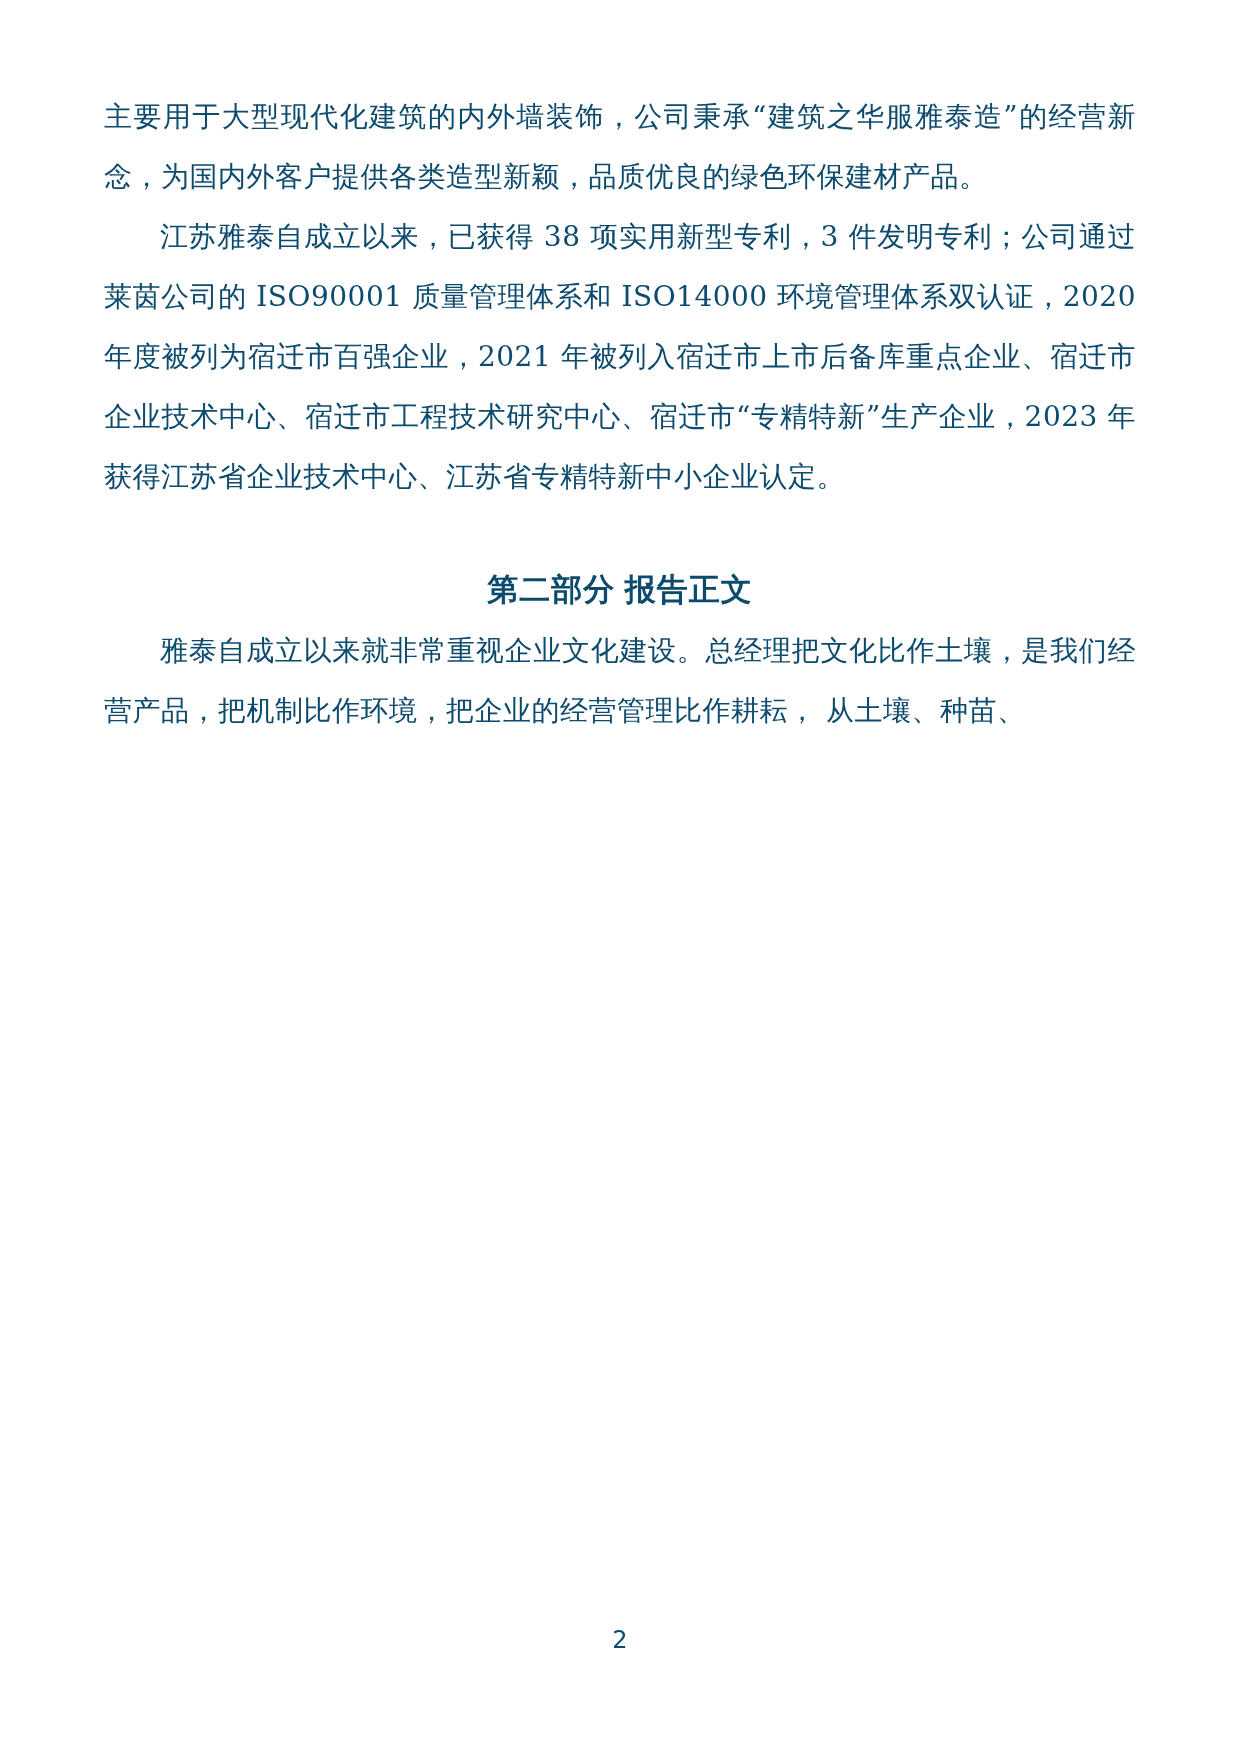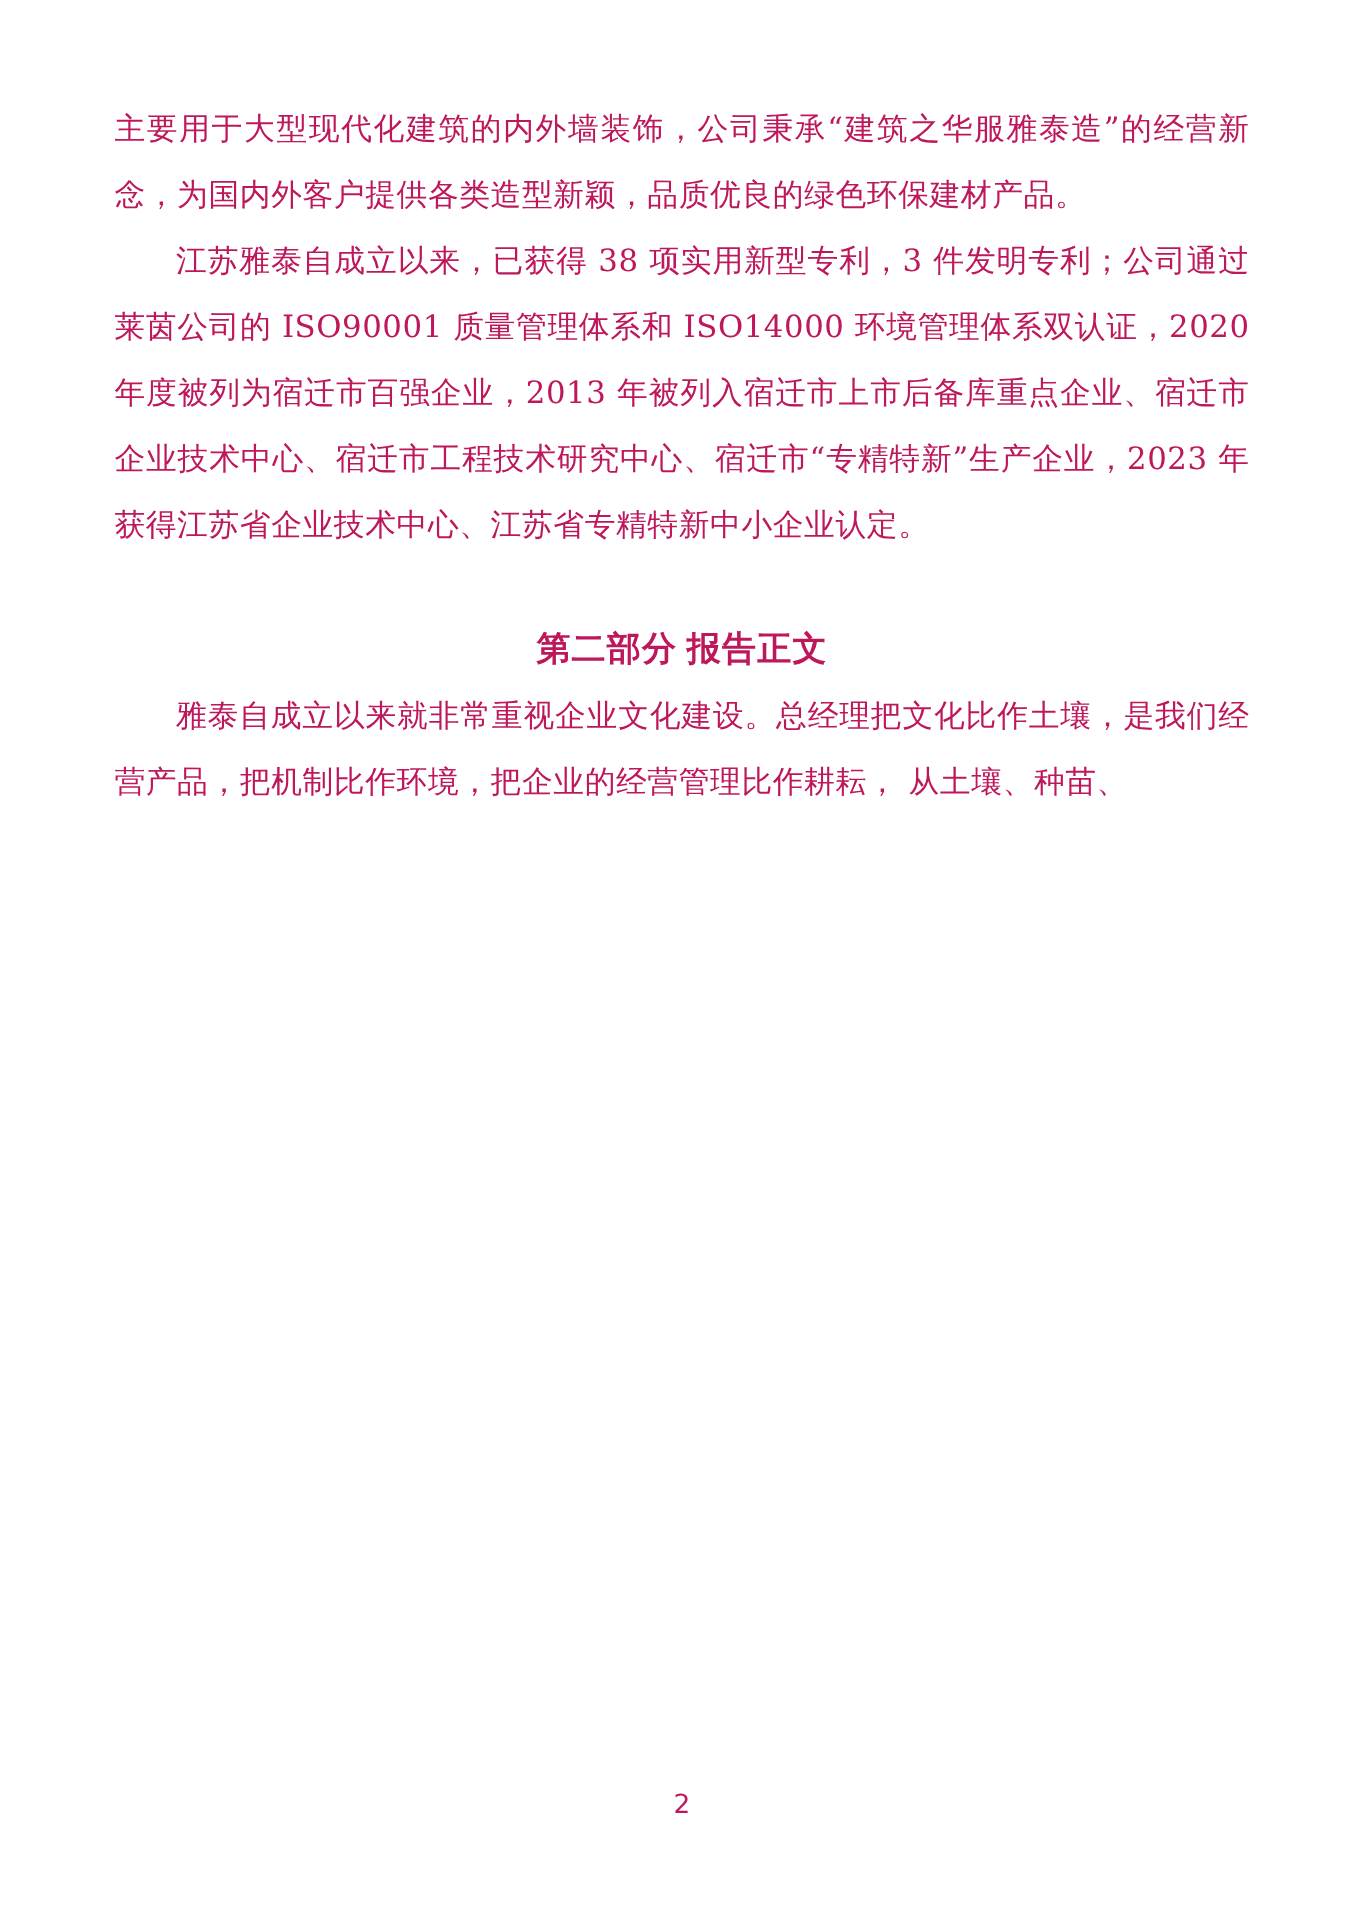--- a/index.html
+++ b/index.html
@@ -6,21 +6,21 @@
     margin: 0;
     padding: 0;
     background: #ffffff;
   }
   .page {
     position: relative;
     width: 1240px;
     height: 1754px;
     margin: 0 auto;
     background: #ffffff;
-    color: #be185d;
+    color: #0c4a6e;
     box-sizing: border-box;
     padding: 87px 104px 0 104px;
     overflow: hidden;
     font-family: "DejaVu Serif", "Liberation Serif", serif;
   }
   .body-text p {
     margin: 0;
     font-size: 28px;
     line-height: 60px;
     text-align: justify;
@@ -30,42 +30,42 @@
   .indent {
     text-indent: 2em;
   }
   .doc-heading {
     margin: 52px 0 0 0;
     font-size: 31px;
     line-height: 62px;
     font-weight: bold;
     text-align: center;
     letter-spacing: 1px;
-    font-family: Liberation Serif, serif;
+    font-family: Liberation Sans, sans-serif;
   }
   .page-number {
     position: absolute;
     left: 0;
     right: 0;
     top: 1626px;
     text-align: center;
     font-size: 24px;
     line-height: 28px;
     font-family: "DejaVu Sans", "Liberation Sans", sans-serif;
   }
 </style>
 </head>
 <body>
 
 <div class="page">
   <div class="body-text">
 
     <p>主要用于大型现代化建筑的内外墙装饰，公司秉承“建筑之华服雅泰造”的经营新念，为国内外客户提供各类造型新颖，品质优良的绿色环保建材产品。</p>
 
-    <p class="indent">江苏雅泰自成立以来，已获得 38 项实用新型专利，3 件发明专利；公司通过莱茵公司的 ISO90001 质量管理体系和 ISO14000 环境管理体系双认证，2020 年度被列为宿迁市百强企业，2013 年被列入宿迁市上市后备库重点企业、宿迁市企业技术中心、宿迁市工程技术研究中心、宿迁市“专精特新”生产企业，2023 年获得江苏省企业技术中心、江苏省专精特新中小企业认定。</p>
+    <p class="indent">江苏雅泰自成立以来，已获得 38 项实用新型专利，3 件发明专利；公司通过莱茵公司的 ISO90001 质量管理体系和 ISO14000 环境管理体系双认证，2020 年度被列为宿迁市百强企业，2021 年被列入宿迁市上市后备库重点企业、宿迁市企业技术中心、宿迁市工程技术研究中心、宿迁市“专精特新”生产企业，2023 年获得江苏省企业技术中心、江苏省专精特新中小企业认定。</p>
 
     <h1 class="doc-heading">第二部分 报告正文</h1>
 
 
 
 
 
     <p class="indent">雅泰自成立以来就非常重视企业文化建设。总经理把文化比作土壤，是我们经营产品，把机制比作环境，把企业的经营管理比作耕耘， 从土壤、种苗、</p>
 
   </div>

